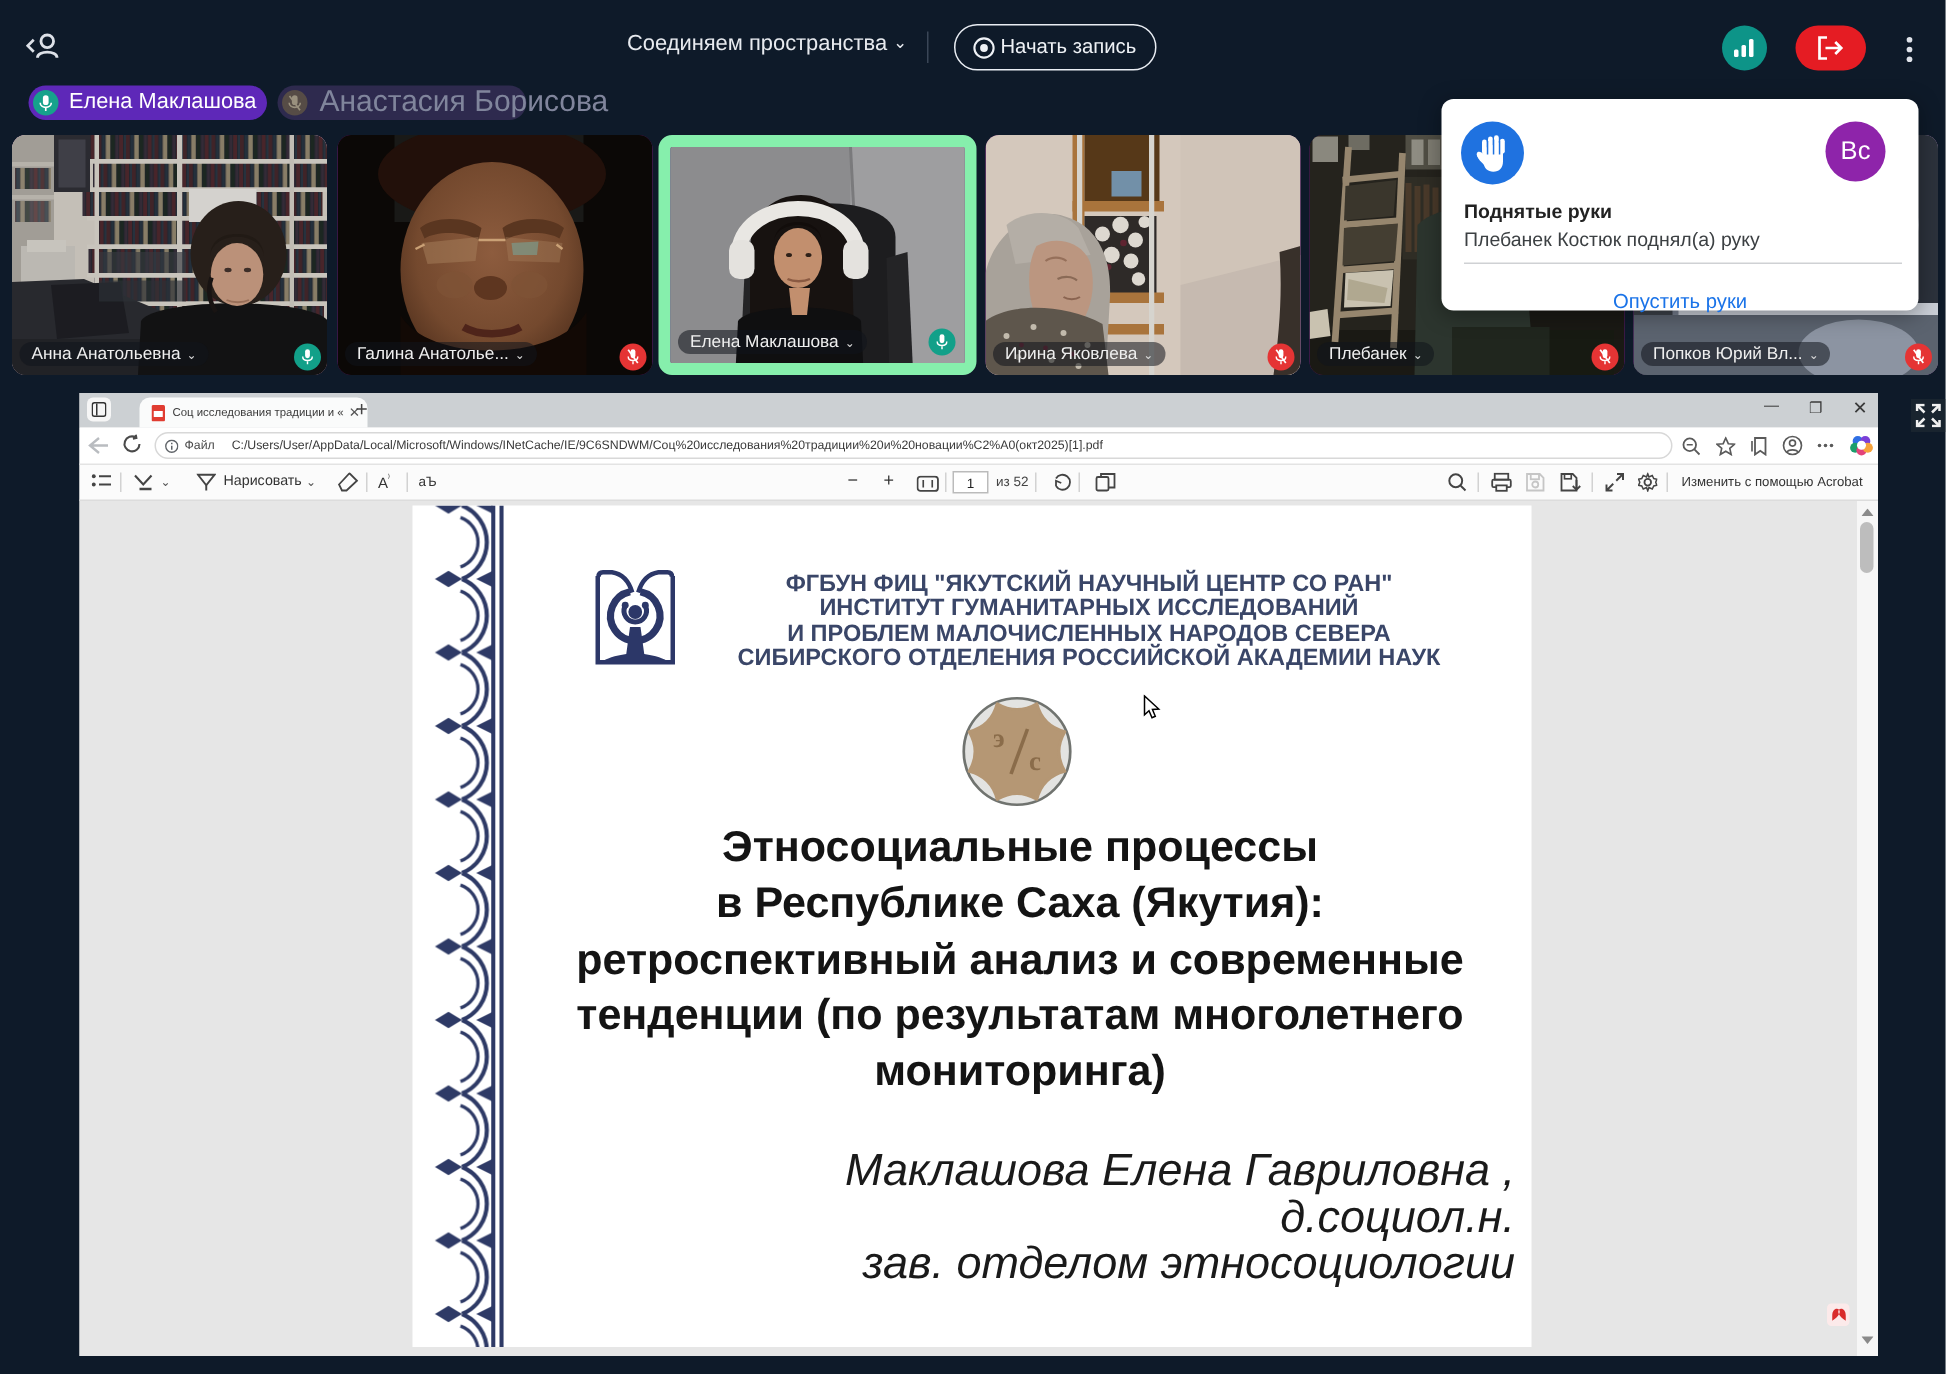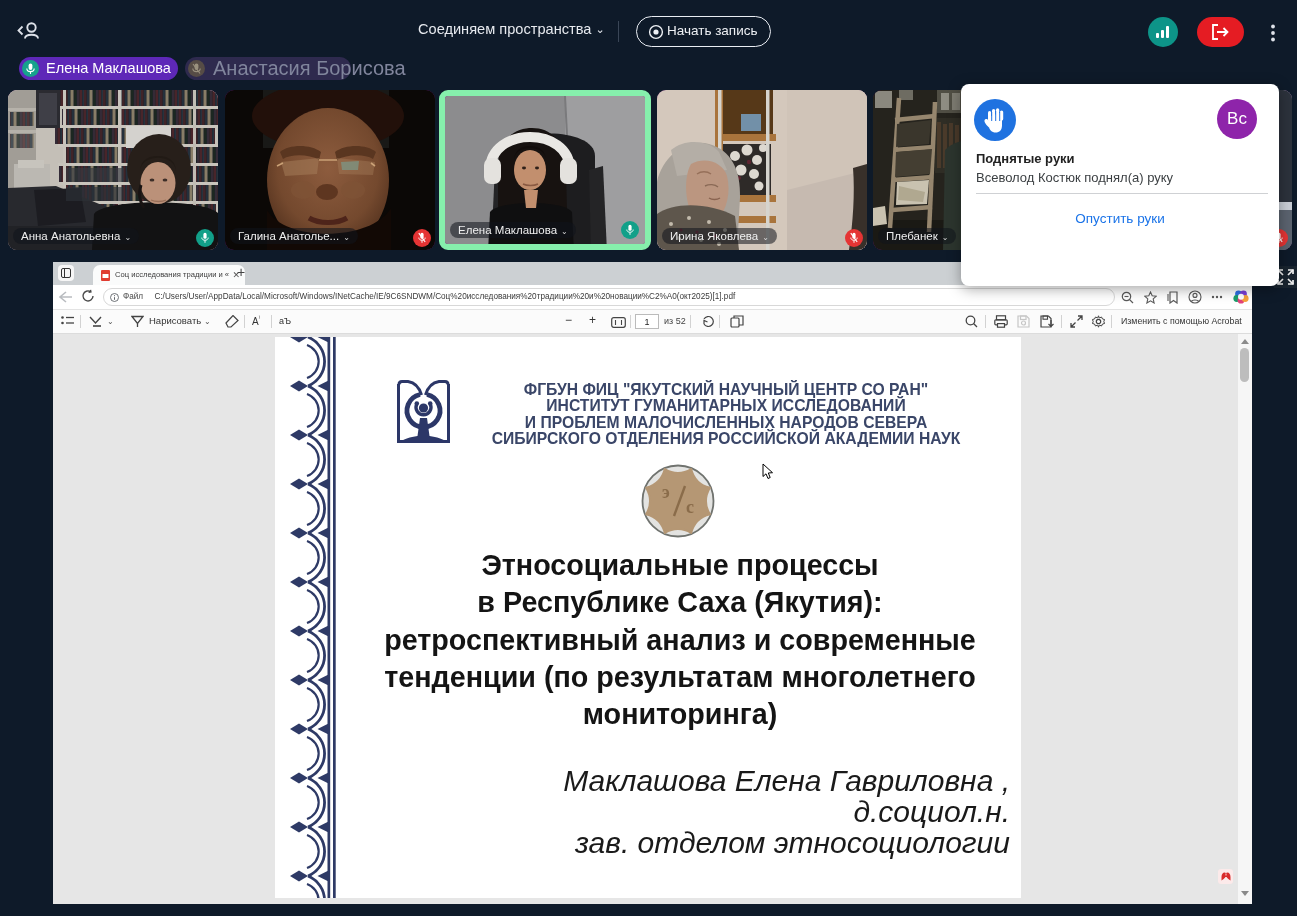--- a/index.html
+++ b/index.html
@@ -39,21 +39,21 @@
 #page { left:222px; top:3px; width:746px; height:561px; background:#fff; }
 #vscroll { left:1185px; top:0px; width:14px; height:570px; background:#f6f6f6; }
 #vthumb { left:1187px; top:14px; width:9px; height:34px; border-radius:5px; background:#bdbdbd; }
 
 
 #hdrTxt { left:206px; top:45px; width:490px; text-align:center; color:#3a4668; font-weight:bold; font-size:15.7px; line-height:16.3px; letter-spacing:0px; }
 #titleTxt { left:75px; top:210px; width:660px; text-align:center; color:#141414; font-weight:bold; font-size:28.7px; line-height:37.3px; }
 #italTxt { left:75px; top:428px; width:660px; text-align:right; color:#1a1a1a; font-style:italic; font-size:30px; line-height:31px; }
 
 
-#panel { left:961px; top:84px; width:318px; height:202px; background:#fff; border-radius:8px; box-shadow:0 3px 14px rgba(0,0,0,0.35); }
+#panel { left:961px; top:66px; width:318px; height:141px; background:#fff; border-radius:8px; box-shadow:0 3px 14px rgba(0,0,0,0.35); }
 #handCirc { left:13px; top:15px; width:42px; height:42px; border-radius:50%; background:#1f72e0; }
 #vsCirc { left:256px; top:15px; width:40px; height:40px; border-radius:50%; background:#8e24aa; color:#fff; font-size:17px; text-align:center; line-height:40px; }
 #pTitle { left:15px; top:67px; font-size:13px; font-weight:bold; color:#222; }
 #pSub { left:15px; top:86px; font-size:13px; color:#3c4043; }
 #pHr { left:15px; top:109px; width:292px; height:1px; background:#cfd1d4; }
 #pLink { left:0; top:127px; width:318px; text-align:center; font-size:13.5px; color:#1a73e8; }
 </style>
 </head>
 <body>
 
@@ -210,21 +210,21 @@
   <span class="chip">Галина Анатолье...<span class="ch">⌄</span></span>
   <span class="micDot micOff">
       <svg style="position:absolute;left:5px;top:3px;" width="8" height="12" viewBox="0 0 10 14">
         <rect x="3" y="0.5" width="4" height="7.5" rx="2" fill="#fff"></rect>
         <path d="M1 6.5 C1 11 9 11 9 6.5" stroke="#fff" stroke-width="1.2" fill="none"></path>
         <line x1="5" y1="10.5" x2="5" y2="13" stroke="#fff" stroke-width="1.2"></line>
         <line x1="1" y1="1" x2="9" y2="12" stroke="#fff" stroke-width="1.4"></line>
       </svg>
     </span>
 </div>
-<div class="tile" id="t3" style="left:439px;width:212px;border:6px solid #86efac;">
+<div class="tile" id="t3" style="left:439px;width:212px;border:8px solid #86efac;">
   <svg width="208" height="156" viewBox="0 0 208 156">
     <rect width="208" height="156" fill="#8c8c8e"></rect>
     <rect x="120" y="0" width="88" height="156" fill="#9e9ea0"></rect>
     <path d="M120 0 L128 156" stroke="#7a7a7c" stroke-width="2" fill="none"></path>
     <path d="M60 156 L60 60 C60 30 150 30 150 60 L150 156 Z" fill="#1d1d1f"></path>
     <path d="M46 156 L50 70 L66 74 L64 156 Z" fill="#242426"></path>
     <path d="M162 156 L158 70 L144 74 L146 156 Z" fill="#242426"></path>
     <g transform="translate(-17,0)">
     <path d="M70 156 L70 70 C70 40 90 32 104 32 C122 32 138 44 138 74 L140 156 Z" fill="#171210"></path>
     <ellipse cx="102" cy="74" rx="16" ry="20" fill="#c28f6e"></ellipse>
@@ -609,16 +609,16 @@
       </g>
       <g stroke="#1f72e0" stroke-width="1" fill="none">
         <line x1="8.7" y1="6" x2="8.7" y2="15"></line>
           <line x1="12.7" y1="5" x2="12.7" y2="15"></line>
           <line x1="16.7" y1="6" x2="16.7" y2="15"></line>
       </g>
     </svg>
   </div>
   <div class="abs" id="vsCirc">Вс</div>
   <div class="abs" id="pTitle">Поднятые руки</div>
-  <div class="abs" id="pSub">Всеволод Костюк поднял(а) руку</div>
+  <div class="abs" id="pSub">Плебанек Костюк поднял(а) руку</div>
   <div class="abs" id="pHr"></div>
   <div class="abs" id="pLink">Опустить руки</div>
 </div>
 
 </body></html>

